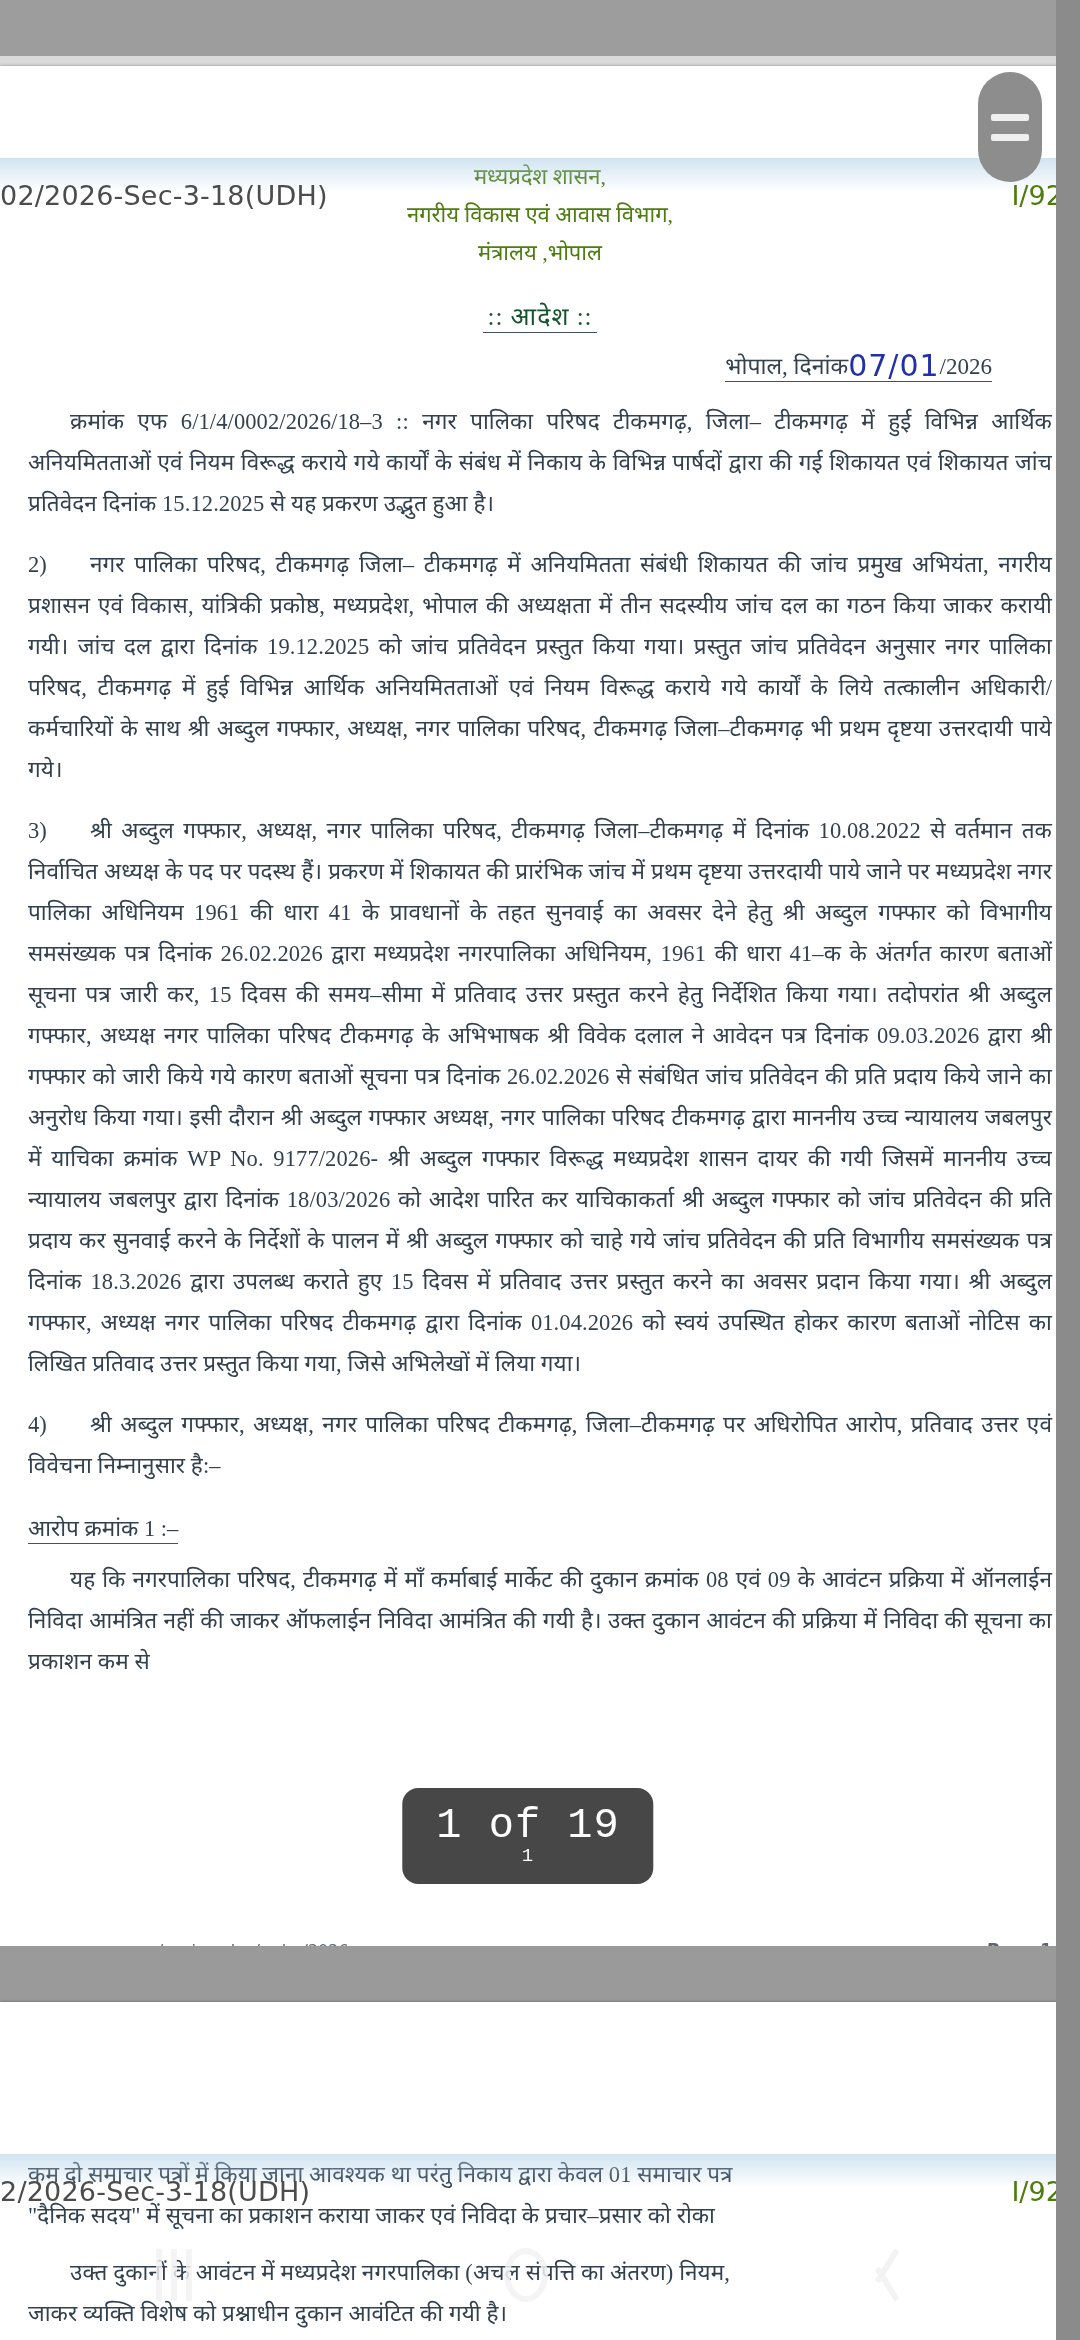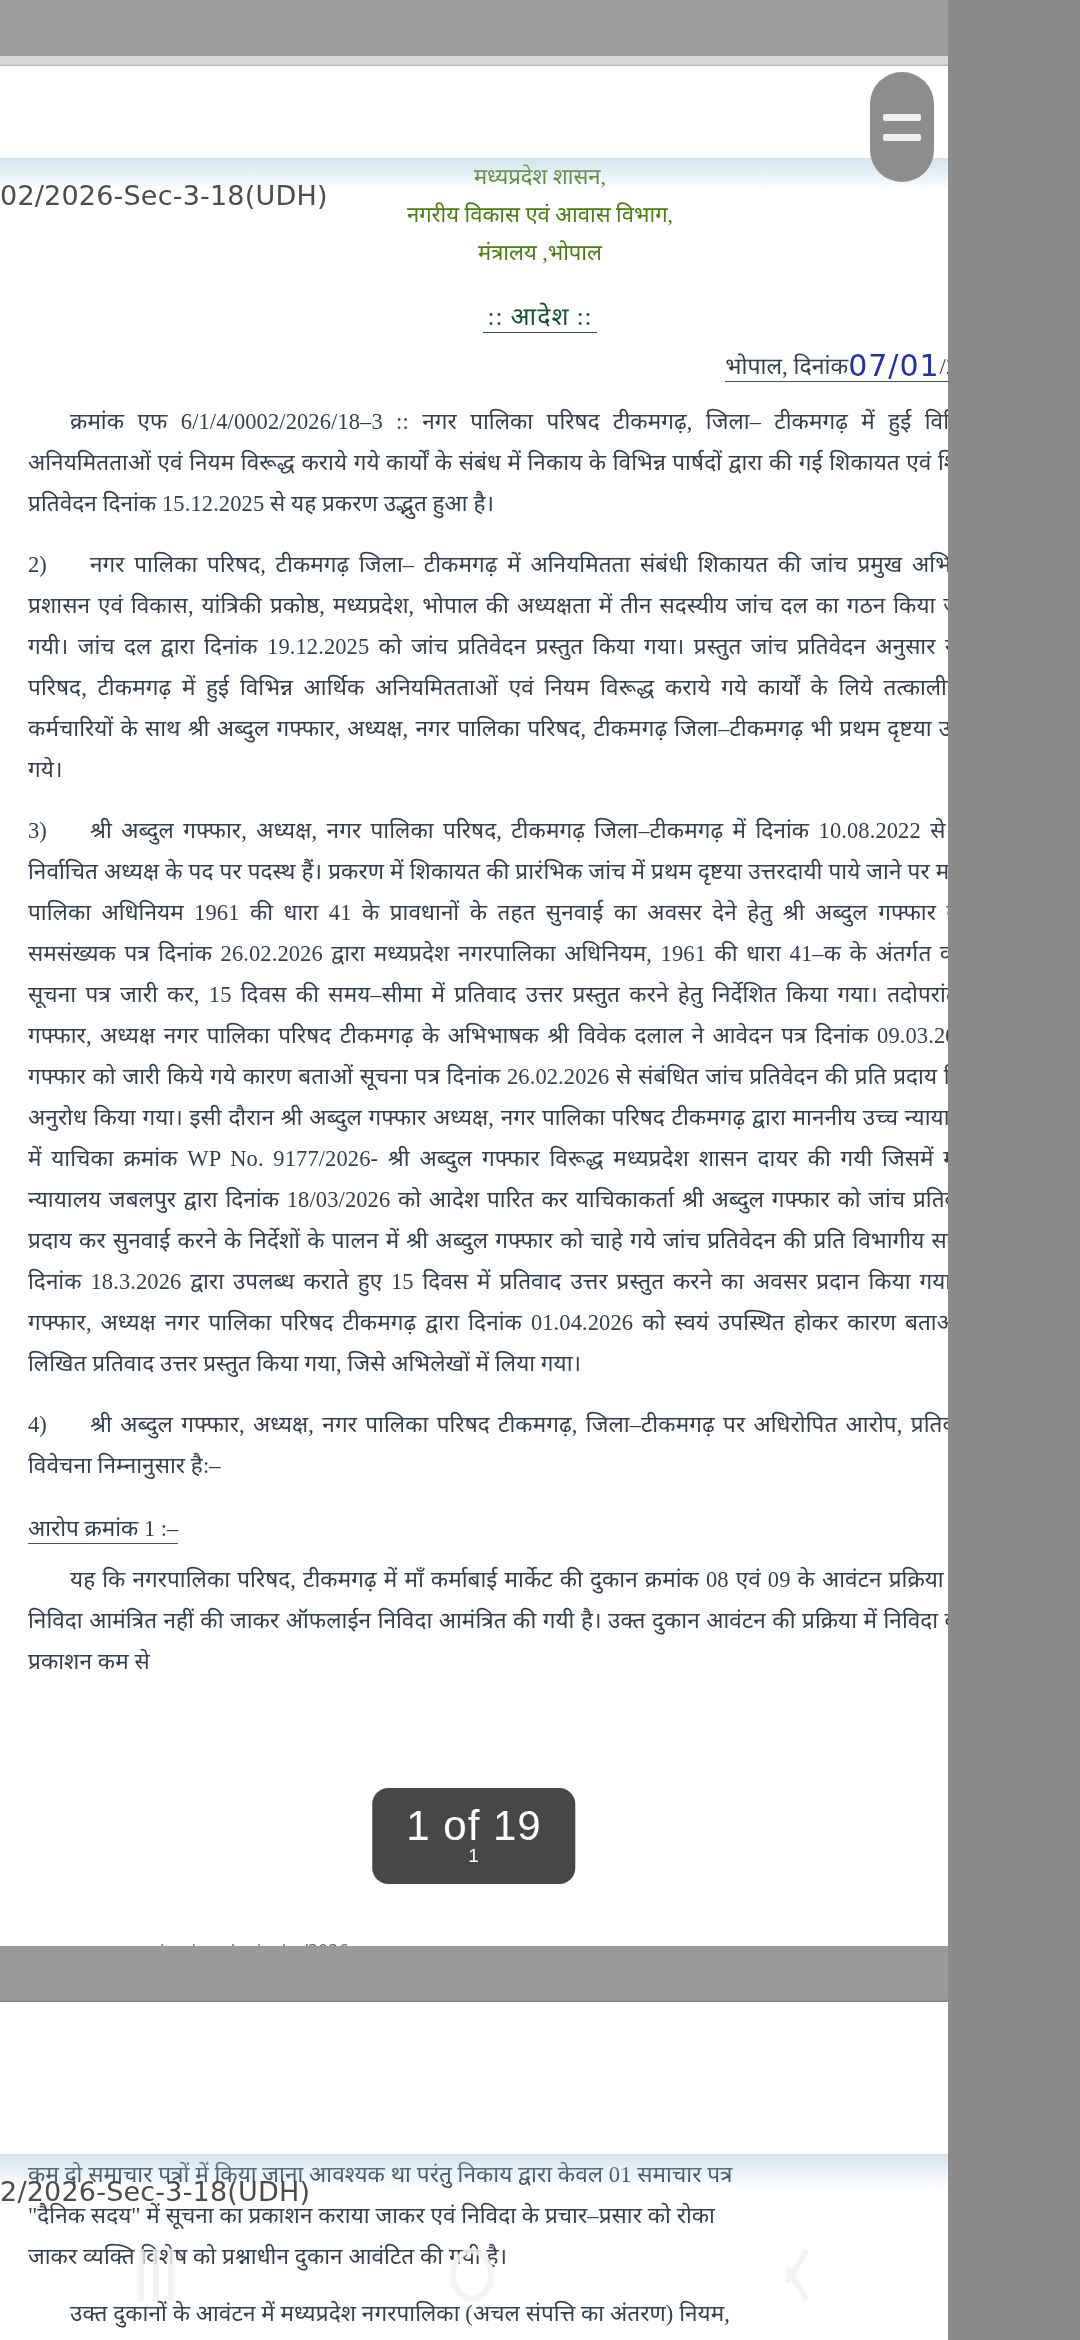--- a/index.html
+++ b/index.html
@@ -7,21 +7,21 @@
   html, body {
     width: 1080px;
     height: 2340px;
     background: #8b8b8b;
     font-family: "Liberation Sans", "DejaVu Sans", sans-serif;
     overflow: hidden;
   }
 
   #viewer {
     position: relative;
-    width: 948px;
+    width: 1056px;
     height: 2340px;
     background: #9a9a9a;
     overflow: hidden;
   }
 
   
   .page {
     position: absolute;
     left: 0;
     width: 1080px;
@@ -214,21 +214,21 @@
     transform: translateX(-50%);
     top: 1788px;
     background: rgba(57,57,57,0.93);
     color: #ffffff;
     border-radius: 16px;
     padding: 14px 34px 18px 34px;
     font-size: 42px;
     line-height: 48px;
     letter-spacing: 1px;
     z-index: 45;
-    font-family: Liberation Sans, sans-serif;
+    font-family: Liberation Mono, monospace;
     text-align: center;
   }
   #page-indicator .sub {
     display: block;
     font-size: 19px;
     line-height: 20px;
     margin-top: -4px;
   }
 
   
@@ -378,22 +378,22 @@
   <div class="page" id="page-2">
     <div class="page-inner">
       <div class="scan-tint-top"></div>
 
       <div class="doc-num noselect">2/2026-Sec-3-18(UDH)</div>
       <div class="doc-num-right noselect">I/929</div>
 
       <div style="margin-top:152px;">
         <div class="p2-body">कम दो समाचार पत्रों में किया जाना आवश्यक था परंतु निकाय द्वारा केवल 01 समाचार पत्र</div>
         <div class="p2-body">"दैनिक सदय" में सूचना का प्रकाशन कराया जाकर एवं निविदा के प्रचार–प्रसार को रोका</div>
+        <div class="p2-body" style="text-indent:42px;margin-top:16px;">उक्त दुकानों के आवंटन में मध्यप्रदेश नगरपालिका (अचल संपत्ति का अंतरण) नियम,</div>
         <div class="p2-body">जाकर व्यक्ति विशेष को प्रश्नाधीन दुकान आवंटित की गयी है।</div>
-        <div class="p2-body" style="text-indent:42px;margin-top:16px;">उक्त दुकानों के आवंटन में मध्यप्रदेश नगरपालिका (अचल संपत्ति का अंतरण) नियम,</div>
       </div>
     </div>
   </div>
 
   <div id="scroll-thumb">
     <div class="bar"></div>
     <div class="bar"></div>
   </div>
 
   <div id="page-indicator">

